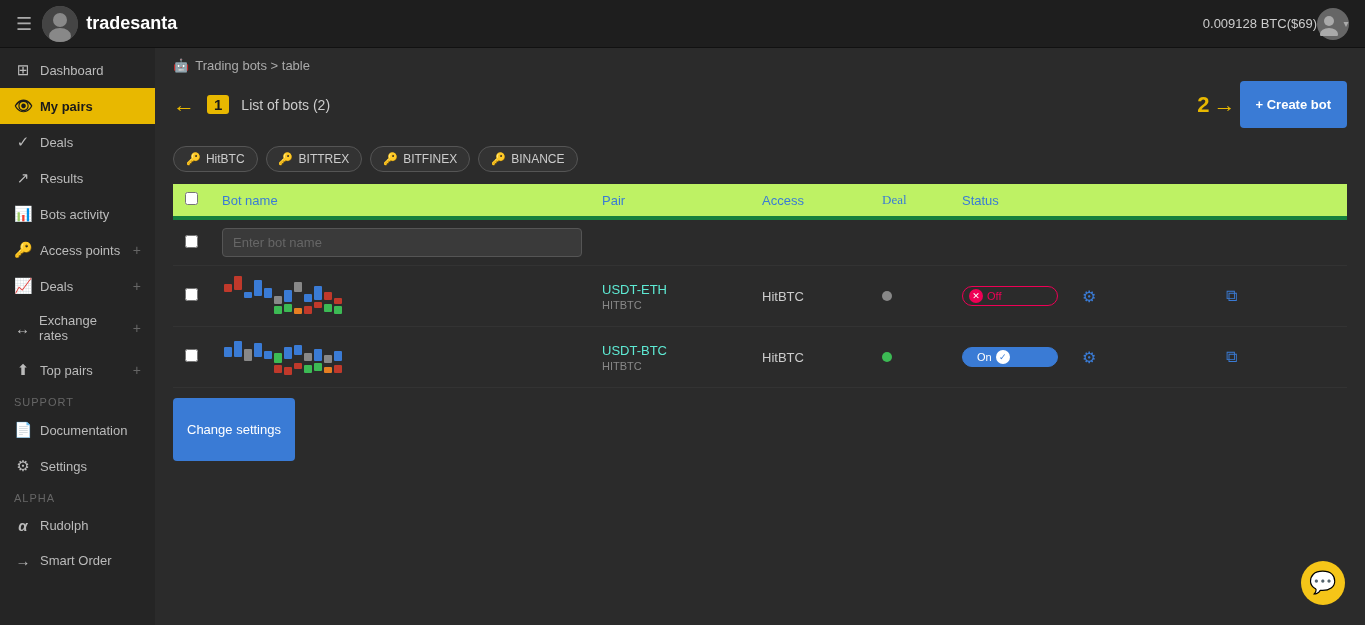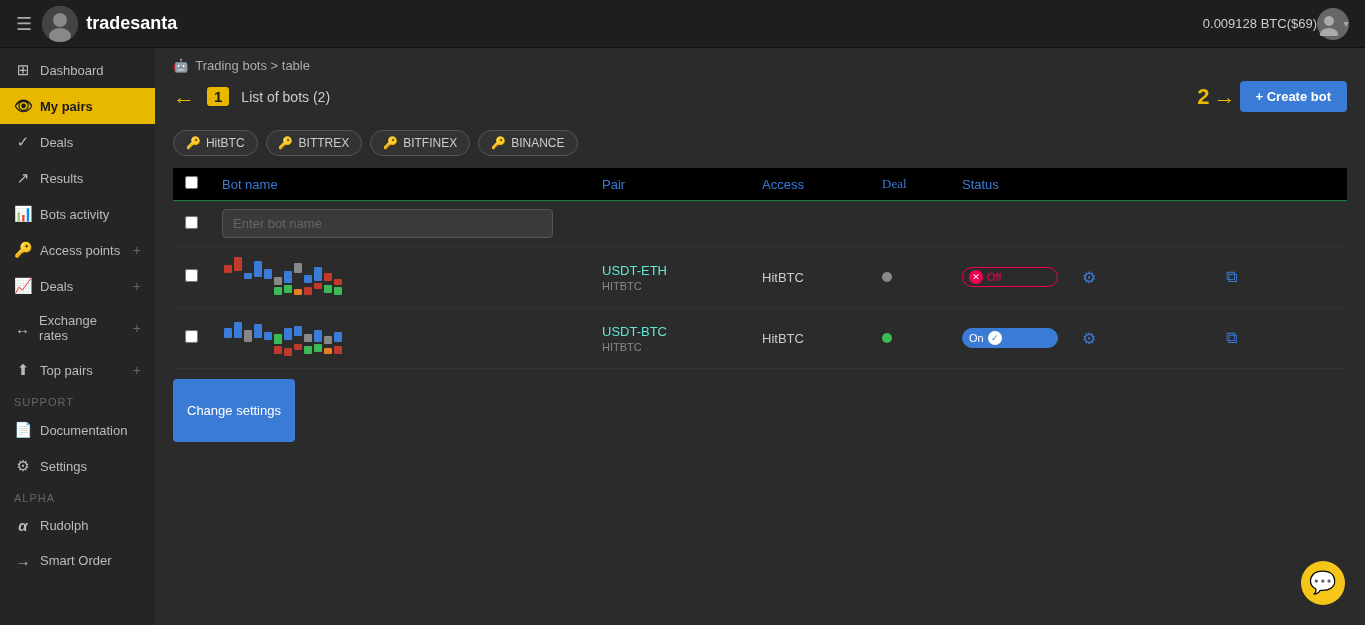--- a/index.html
+++ b/index.html
@@ -44,73 +44,73 @@
       color: #aaa; font-size: 13px;
     }
 
     
     .page-header {
       display: flex; align-items: center; justify-content: space-between;
       padding: 4px 18px 10px;
     }
     .page-header-left { display: flex; align-items: center; gap: 12px; }
     .create-bot-btn {
-      background: #3a7bd5; color: #fff; border: none; padding: 8px 16px;
+      background: #3a7bd5; color: #fff; border: none; padding: 16px 16px;
       border-radius: 4px; cursor: pointer; font-size: 13px; font-weight: bold;
       display: flex; align-items: center; gap: 6px; position: relative;
     }
 
     
     .exchange-tabs { display: flex; gap: 8px; padding: 8px 18px 12px; }
     .exchange-tab {
       display: flex; align-items: center; gap: 5px; padding: 5px 12px;
       border: 1px solid #555; border-radius: 20px; cursor: pointer;
       color: #ccc; font-size: 12px; background: #333;
     }
 
     
     .showing-text { padding: 4px 18px 8px; color: #999; font-size: 13px; }
 
     
     .bots-table { width: 100%; border-collapse: collapse; }
     .bots-table th {
       padding: 8px 12px; text-align: left; color: #3a7bd5;
-      border-bottom: 1px solid #15803d; font-weight: normal; font-size: 13px;
-      background: #000000;
+      border-bottom: 4px solid #15803d; font-weight: normal; font-size: 13px;
+      background: #bef264;
     }
     .bots-table td { padding: 8px 12px; border-bottom: 1px solid #333; vertical-align: middle; }
     .col-check { width: 30px; }
     .col-botname { width: 380px; }
     .col-pair { width: 160px; }
     .col-access { width: 120px; }
     .col-deal { width: 80px; font-family: Liberation Serif, serif; }
     .col-status { width: 120px; }
 
     .search-input {
       background: #3a3a3a; border: 1px solid #555; color: #ccc;
-      padding: 6px 10px; border-radius: 4px; width: 331px; font-size: 13px;
+      padding: 6px 10px; border-radius: 4px; width: 360px; font-size: 13px;
       outline: none;
     }
     .search-input::placeholder { color: #666; }
 
     
     .bot-row-content { display: flex; align-items: center; gap: 8px; }
 
     
     .pair-name { color: #5eead4; font-size: 13px; }
     .pair-exchange { color: #888; font-size: 11px; margin-top: 2px; }
 
     
     .toggle-off {
       display: flex; align-items: center; border: 1px solid #e05; border-radius: 20px;
       padding: 2px 6px; font-size: 11px; color: #e05; gap: 4px; background: #2b2b2b;
     }
     .toggle-on {
       display: flex; align-items: center; border: 1px solid #3a7bd5; border-radius: 20px;
-      padding: 2px 6px; font-size: 11px; color: #fff; gap: 4px; background: #3a7bd5;
+      padding: 2px 14px; font-size: 11px; color: #fff; gap: 4px; background: #3a7bd5;
     }
     .x-circle { background: #e05; color: #fff; border-radius: 50%; width: 14px; height: 14px; display: flex; align-items: center; justify-content: center; font-size: 9px; }
     .check-circle { background: #fff; color: #3a7bd5; border-radius: 50%; width: 14px; height: 14px; display: flex; align-items: center; justify-content: center; font-size: 9px; }
 
     .status-dot-grey { width: 10px; height: 10px; border-radius: 50%; background: #888; }
     .status-dot-green { width: 10px; height: 10px; border-radius: 50%; background: #3cba54; }
 
     
     .action-icons { display: flex; gap: 6px; align-items: center; }
     .gear-icon-btn, .copy-icon-btn {

